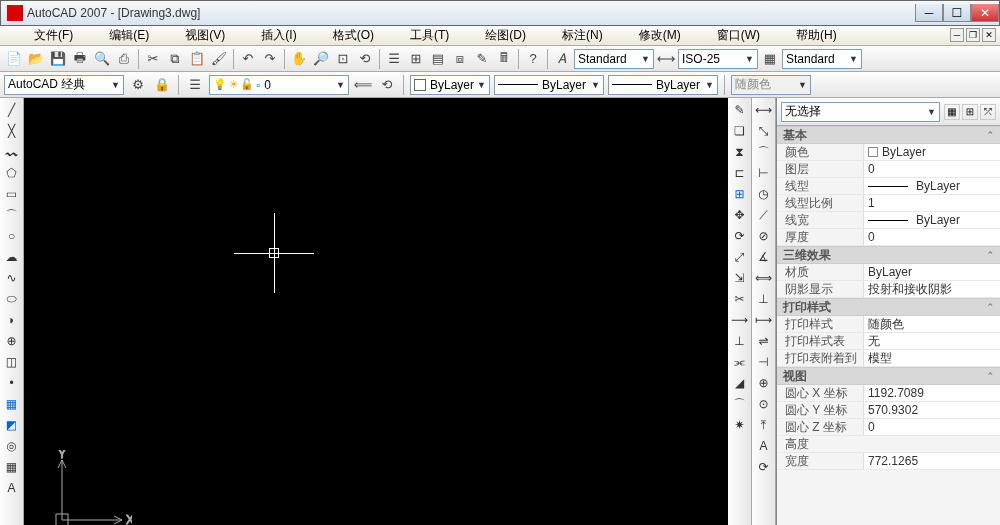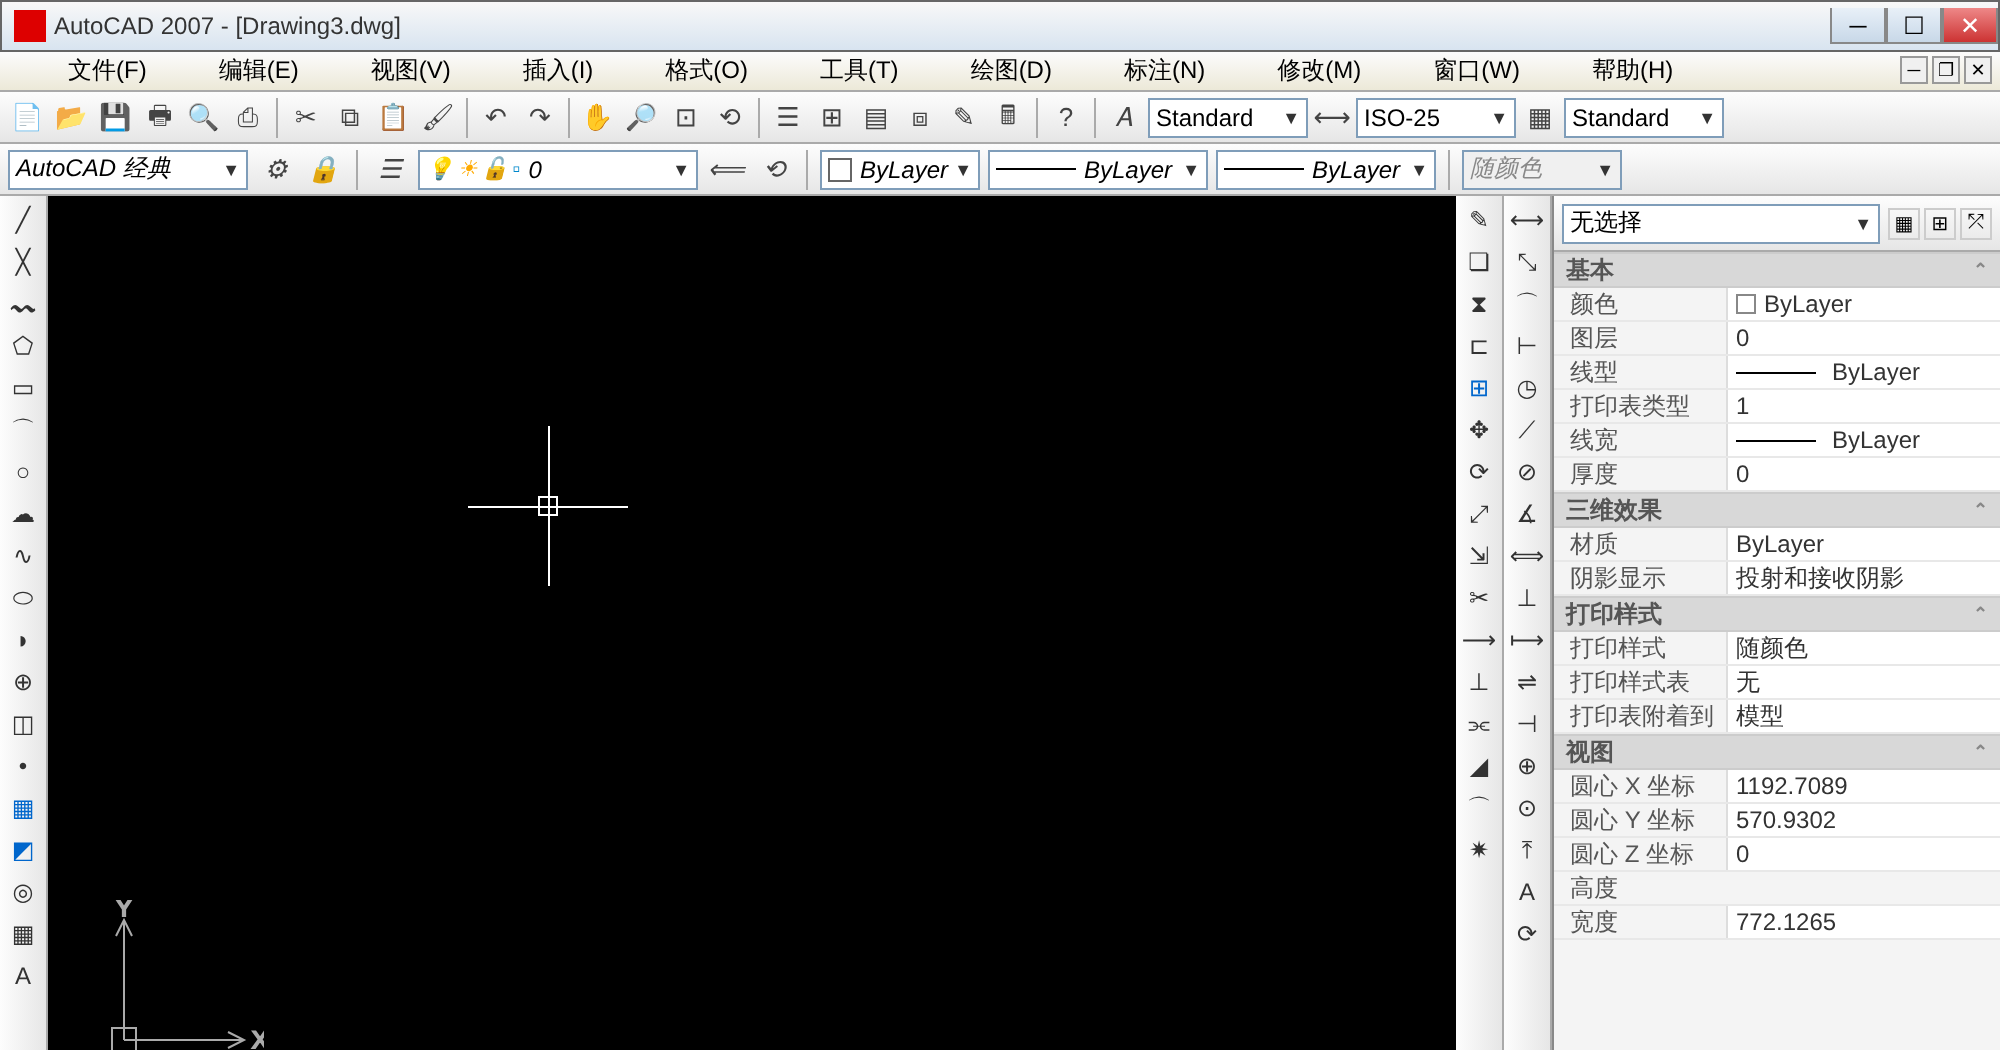--- a/index.html
+++ b/index.html
@@ -13,21 +13,21 @@
 .btn-close { background:linear-gradient(#e88,#c33); color:#fff; width:42px; }
 .menubar { height:20px; background:linear-gradient(#fcfcfc,#ece9d8); border-bottom:1px solid #aaa; display:flex; align-items:center; padding-left:4px; position:relative; }
 .menubar span { padding:0 6px; cursor:default;margin-left:24px; }
 .child-ctrl { position:absolute; right:4px; top:2px; display:flex; gap:2px; }
 .child-ctrl div { width:14px; height:14px; border:1px solid #999; background:#f0f0f0; font-size:9px; display:flex; align-items:center; justify-content:center; }
 .toolbar { height:26px; background:linear-gradient(#fdfdfd,#e6e6e6); border-bottom:1px solid #aaa; display:flex; align-items:center; padding-left:4px; gap:2px; }
 .tbtn { width:20px; height:20px; border:1px solid transparent; display:inline-flex; align-items:center; justify-content:center; font-size:13px; color:#444; }
 .sep { width:1px; height:20px; background:#aaa; margin:0 2px; }
 .combo { height:20px; border:1px solid #7f9db9; background:#fff; display:flex; align-items:center; padding:0 3px; font-size:11px; }
 .combo .arr { margin-left:auto; color:#333; font-size:9px; }
-.workspace-bar { height:26px; background:linear-gradient(#fdfdfd,#e6e6e6); border-bottom:1px solid #aaa; display:flex; align-items:center; padding-left:4px; gap:4px;font-style:italic; }
+.workspace-bar { height:26px; background:linear-gradient(#fdfdfd,#e6e6e6); border-bottom:1px solid #aaa; display:flex; align-items:center; padding-left:4px; gap:4px; }
 .main-area { display:flex; height:453px; align-items:stretch; }
 .vtoolbar { width:24px; background:linear-gradient(to right,#fdfdfd,#e6e6e6); border-right:1px solid #aaa; display:flex; flex-direction:column; align-items:center; padding-top:2px; gap:1px; }
 .vtbtn { width:20px; height:20px; display:flex; align-items:center; justify-content:center; font-size:12px; color:#333; }
 .canvas { flex:1; background:#000; position:relative; }
 .crosshair { position:absolute; left:210px; top:115px; width:80px; height:80px; }
 .crosshair .h { position:absolute; top:40px; left:0; width:80px; height:1px; background:#fff; }
 .crosshair .v { position:absolute; left:40px; top:0; width:1px; height:80px; background:#fff; }
 .crosshair .box { position:absolute; left:35px; top:35px; width:10px; height:10px; border:1px solid #fff; }
 .ucs { position:absolute; left:18px; bottom:8px; color:#aaa; font-size:12px; }
 .ucs svg { stroke:#aaa; fill:none; }
@@ -281,21 +281,21 @@
         <div class="pv">0</div>
       </div>
     <div class="prow">
         <div class="pl">线型</div>
         <div class="pv">
           <span class="lay-line"></span>
           <span>ByLayer</span>
         </div>
       </div>
     <div class="prow">
-        <div class="pl">打印表类型</div>
+        <div class="pl">线型比例</div>
         <div class="pv">1</div>
       </div>
     <div class="prow">
         <div class="pl">线宽</div>
         <div class="pv">
           <span class="lay-line"></span>
           <span>ByLayer</span>
         </div>
       </div>
     <div class="prow">

